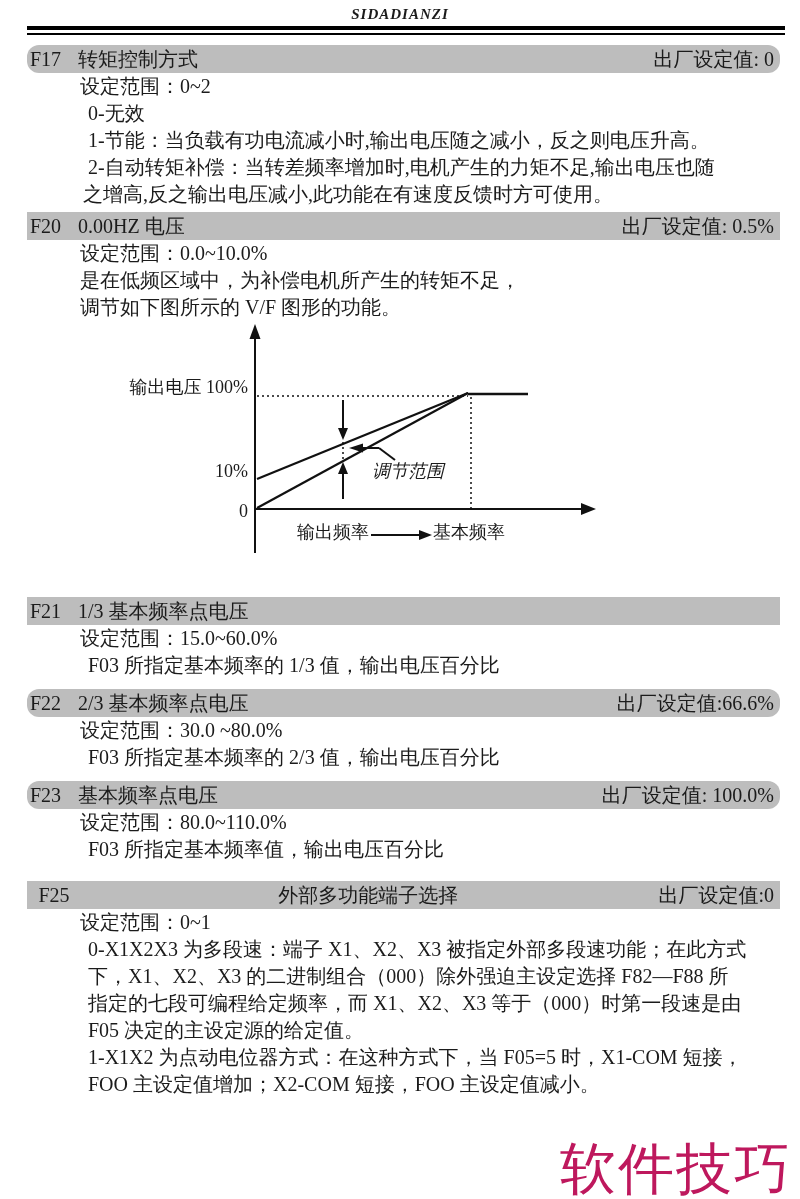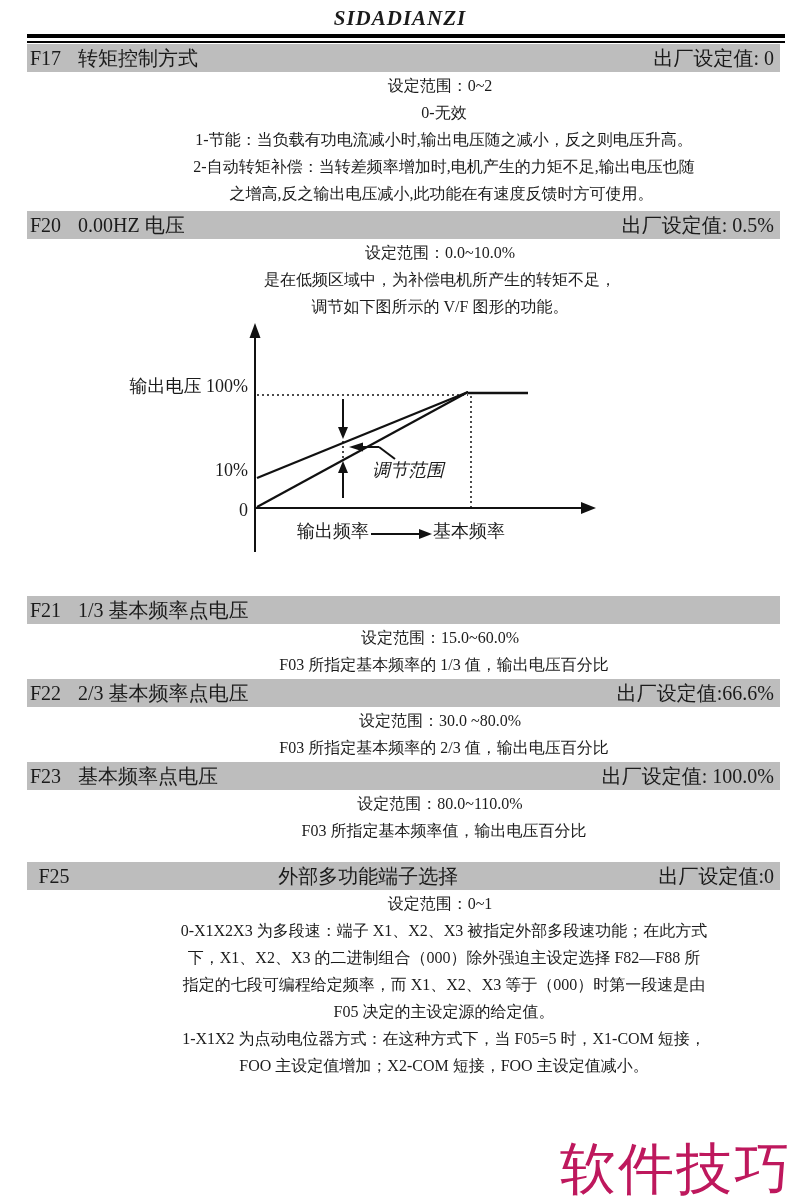--- a/index.html
+++ b/index.html
@@ -9,21 +9,21 @@
     background:#fff;
     font-family:"Liberation Serif","DejaVu Serif",serif;
     color:#1b1b1b;
     overflow:hidden;
   }
   .doc-header{
     padding-top:6px;
     text-align:center;
     font-style:italic;
     font-weight:bold;
-    font-size:21px;
+    font-size:15px;
     letter-spacing:1px;
   }
   .rule{
     margin:3px 15px 0 27px;
     border-top:4px solid #000;
     border-bottom:2px solid #000;
     height:3px;
   }
   .param-bar{
     margin-left:27px;
@@ -31,30 +31,29 @@
     height:28px;
     background:#bdbdbd;
     display:flex;
     align-items:center;
     font-size:20px;
   }
   .param-bar .code{margin-left:3px;width:48px;}
   .param-bar .title{flex:1;}
   .param-bar .default{margin-right:6px;white-space:nowrap;}
   .line{
-    font-size:16px;
+    font-size:20px;
     line-height:27px;
     height:27px;
     white-space:nowrap;
-    text-align:center;
   }
   .l1{padding-left:80px;}
   .l2{padding-left:88px;}
   .l3{padding-left:83px;}
-  .mt3{margin-top:1px;}
+  .mt3{margin-top:10px;border-radius:12px;}
   .mt4{margin-top:4px;}
   .mt1{margin-top:18px;text-align:center;}
   .chart-wrap{
     position:relative;
     height:276px;
     width:800px;
   }
   .chart-wrap svg{position:absolute;left:0;top:0;}
   .chart-label{
     position:absolute;

